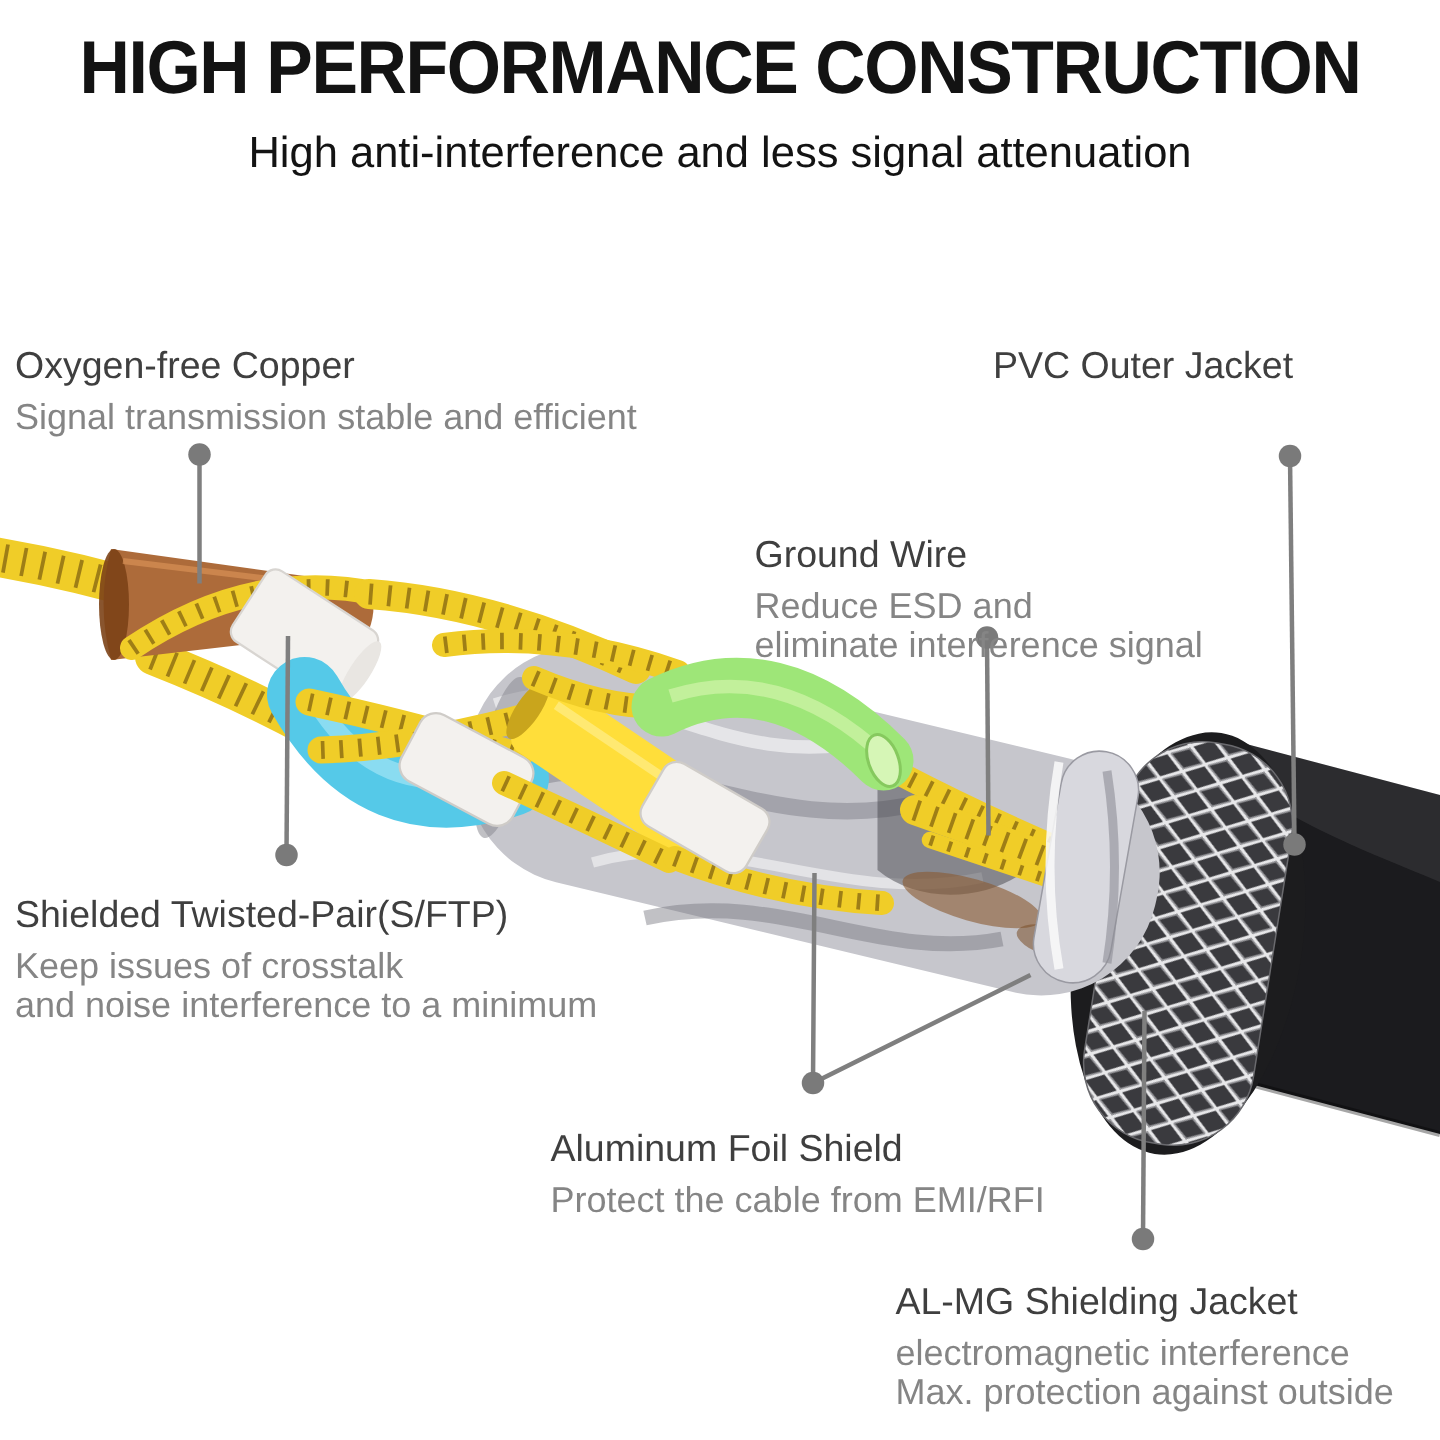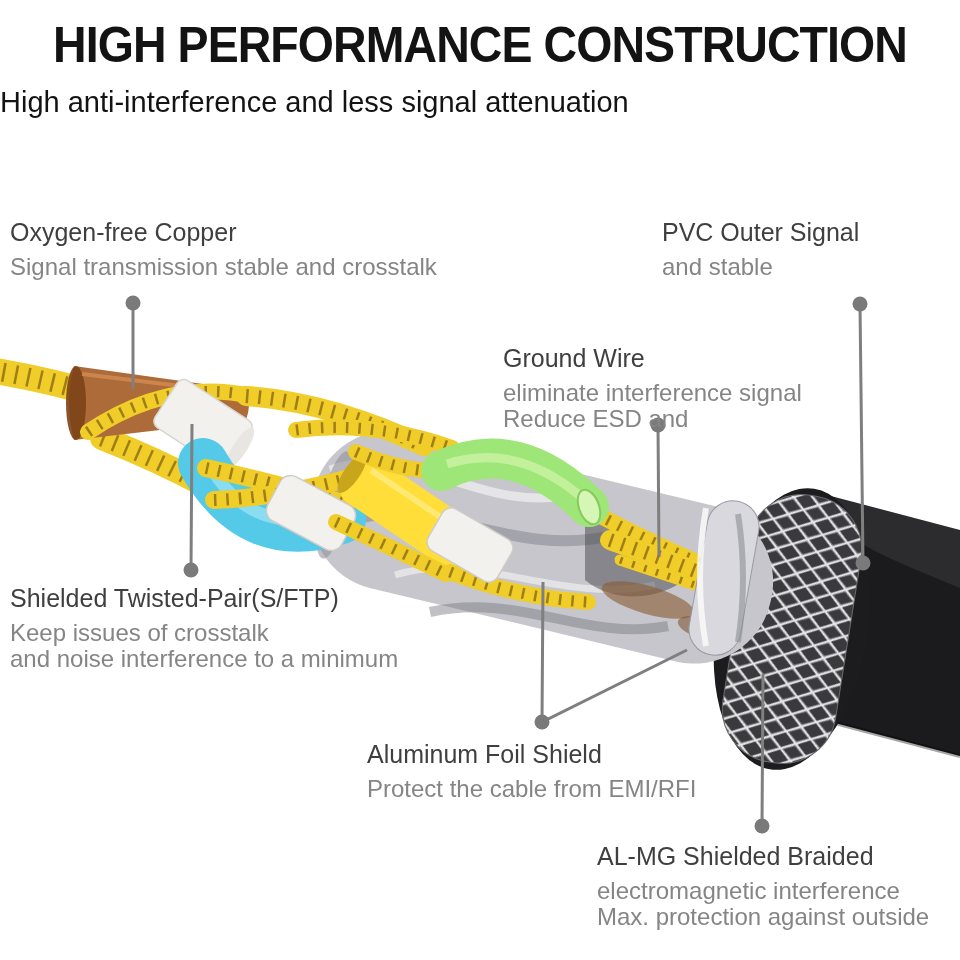--- a/index.html
+++ b/index.html
@@ -5,25 +5,25 @@
   html,body{margin:0;padding:0;background:var(--background,#fff);}
   body{width:960px;height:960px;overflow:hidden;font-family:"Liberation Sans",sans-serif;}
   .stage{position:relative;width:960px;height:708px;background:var(--background,#fff);}
   .stage svg{position:absolute;left:0;top:0;}
   .title{
     position:absolute;left:0;right:0;top:16px;text-align:center;white-space:nowrap;
     font-size:50px;font-weight:700;letter-spacing:-1px;color:var(--heading-text,#121212);
     transform:scaleX(.93);transform-origin:50% 50%;
   }
   .subtitle{
-    position:absolute;left:0;right:0;top:86px;white-space:nowrap;
+    position:absolute;left:0;right:0;top:86px;text-align:center;white-space:nowrap;
     font-size:29px;font-weight:400;color:var(--heading-text,#1c1c1c);
   }
   .lbl{position:absolute;white-space:nowrap;}
-  .lbl-title{font-size:25px;color:var(--label-title-text,#3f3f3f);margin:0 0 7px 0;}
+  .lbl-title{font-size:25px;color:var(--label-title-text,#3f3f3f);margin:12px 0 7px 0;}
   .lbl-desc{font-size:24px;color:var(--label-desc-text,#858585);line-height:1.08;}
   
   .jacket{fill:var(--jacket-black,#1b1b1e);}
   .foil{fill:var(--foil-silver,#c6c6cc);}
   .collar{fill:var(--foil-collar,#d8d8de);}
   .brown{fill:var(--brown-insulation,#ad6b3a);}
   .whiteins{fill:var(--white-insulation,#f3f1ee);}
   .blueins{fill:none;stroke:var(--blue-insulation,#55c9e8);}
   .yellowins{fill:var(--yellow-insulation,#ffde3a);}
   .greenins{fill:none;stroke:var(--green-insulation,#9ee678);}
@@ -172,44 +172,43 @@
       <line class="cl" x1="762" y1="826" x2="763" y2="674"></line>
       <circle class="cd" cx="762" cy="826" r="7.5"></circle>
     </g>
   </svg>
 
   <div class="title">HIGH PERFORMANCE CONSTRUCTION</div>
   <div class="subtitle">High anti-interference and less signal attenuation</div>
 
   <div class="lbl" style="left:10px;top:218px;">
     <div class="lbl-title">Oxygen-free Copper</div>
-    <div class="lbl-desc">Signal transmission stable and crosstalk</div>
+    <div class="lbl-desc">Signal transmission stable and efficient</div>
   </div>
 
   <div class="lbl" style="left:662px;top:218px;">
-    <div class="lbl-title">PVC Outer Signal</div>
-    <div class="lbl-desc">and stable</div>
+    <div class="lbl-title">PVC Outer Jacket</div>
   </div>
 
   <div class="lbl" style="left:503px;top:344px;">
     <div class="lbl-title">Ground Wire</div>
+    <div class="lbl-desc">Reduce ESD and</div>
     <div class="lbl-desc">eliminate interference signal</div>
-    <div class="lbl-desc">Reduce ESD and</div>
   </div>
 
   <div class="lbl" style="left:10px;top:584px;">
     <div class="lbl-title">Shielded Twisted-Pair(S/FTP)</div>
     <div class="lbl-desc">Keep issues of crosstalk</div>
     <div class="lbl-desc">and noise interference to a minimum</div>
   </div>
 
   <div class="lbl" style="left:367px;top:740px;">
     <div class="lbl-title">Aluminum Foil Shield</div>
     <div class="lbl-desc">Protect the cable from EMI/RFI</div>
   </div>
 
   <div class="lbl" style="left:597px;top:842px;">
-    <div class="lbl-title">AL-MG Shielded Braided</div>
+    <div class="lbl-title">AL-MG Shielding Jacket</div>
     <div class="lbl-desc">electromagnetic interference</div>
     <div class="lbl-desc">Max. protection against outside</div>
   </div>
 
 </div>
 
 </body></html>

